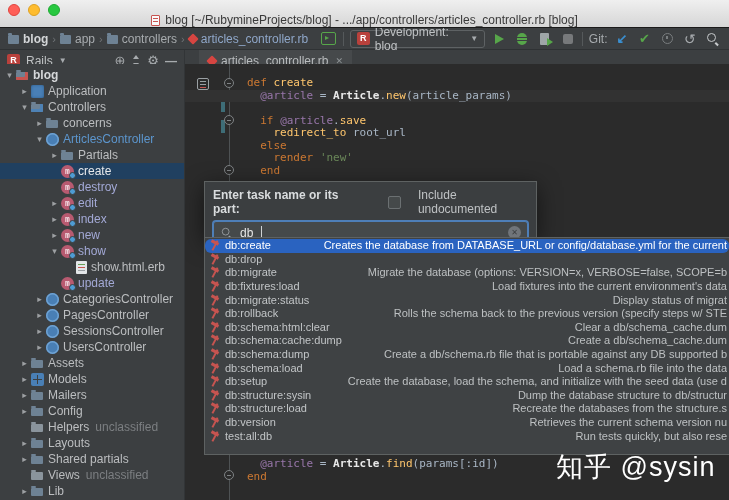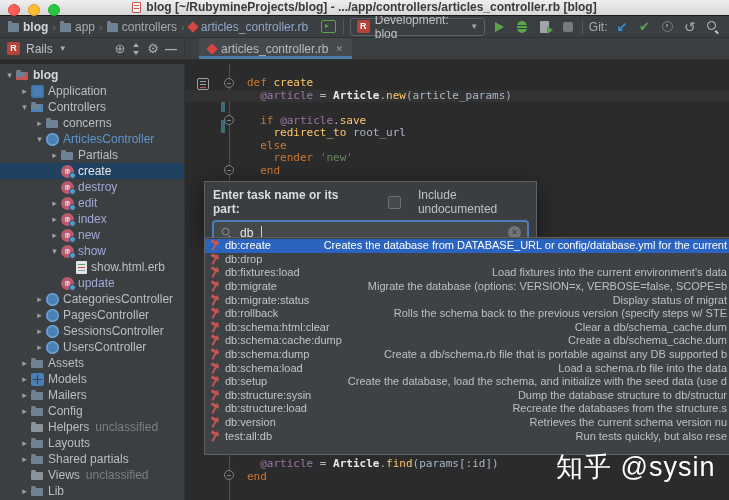--- a/index.html
+++ b/index.html
@@ -1,22 +1,22 @@
 <!DOCTYPE html>
 <html><head>
 <meta charset="utf-8">
 <style>
   html,body{margin:0;padding:0;background:#1e1e1e;}
   *{box-sizing:border-box;}
   #app{position:relative;width:729px;height:500px;overflow:hidden;background:#2B2B2B;
        font-family:"Liberation Sans",sans-serif;-webkit-font-smoothing:antialiased;}
 
   
-  .titlebar{height:16px;background:linear-gradient(#EFEFEF,#D6D6D6);border-bottom:1px solid #1a1a1a;
-            display:flex;align-items:flex-start;justify-content:center;position:relative;font-weight:bold;}
+  .titlebar{height:28px;background:linear-gradient(#EFEFEF,#D6D6D6);border-bottom:1px solid #1a1a1a;
+            display:flex;align-items:flex-end;justify-content:center;position:relative;}
   .lights{position:absolute;left:8px;top:4px;display:flex;gap:8px;}
   .light{width:12px;height:12px;border-radius:50%;}
   .light.red{background:#FF5F57;border:1px solid #E0443E;}
   .light.yellow{background:#FEBC2E;border:1px solid #DEA123;}
   .light.green{background:#28C840;border:1px solid #1FAA33;}
   .title{font-size:12px;color:#3A3A3A;display:flex;align-items:center;gap:5px;}
   .title-file-ic{width:9px;height:11px;background:#FAFAFA;border:1px solid #C75450;border-radius:1px;position:relative;}
   .title-file-ic::before{content:"";position:absolute;left:1px;top:2px;right:1px;height:1px;background:#C75450;box-shadow:0 3px 0 #C75450;}
 
   
@@ -151,21 +151,21 @@
   .sb-spacer{flex:1;}
   .clear-ic{width:13px;height:13px;border-radius:50%;background:#70757A;color:#3B3E40;
             font-size:8px;line-height:13px;text-align:center;}
   .clear-ic::before{content:"✕";}
 
   
   .popup-list{position:absolute;left:19px;top:173px;width:526px;height:218px;background:#3F4244;
               border:1px solid #5E6262;z-index:10;overflow:hidden;padding-top:1px;}
   .task-row{height:13.6px;display:flex;align-items:center;font-size:11px;line-height:13px;
             padding:0 2px 0 5px;color:#C2C5C7;overflow:hidden;cursor:default;}
-  .task-row.sel{background:#2A63C0;color:#FFFFFF;}
+  .task-row.sel{background:#2A63C0;color:#FFFFFF;border-radius:6px;}
   .rake-ic{position:relative;width:10px;height:11px;flex:none;margin-right:5px;}
   .rake-ic::before{content:"";position:absolute;left:4px;top:0;width:2px;height:11px;background:#C75450;transform:rotate(28deg);}
   .rake-ic::after{content:"";position:absolute;left:1px;top:1px;width:8px;height:3px;background:#C75450;transform:rotate(28deg);}
   .tname{white-space:nowrap;margin-right:12px;}
   .tdesc{flex:1;text-align:right;white-space:nowrap;overflow:hidden;color:#BDC0C2;}
   .task-row.sel .tdesc{color:#FFFFFF;}
 
   
   .watermark{position:absolute;left:556px;top:449px;z-index:30;color:#FFFFFF;font-size:27px;
              font-weight:500;letter-spacing:1px;font-family:"Liberation Sans",sans-serif;}
@@ -444,30 +444,30 @@
             <span class="rake-ic"></span>
             <span class="tname">db:create</span>
             <span class="tdesc">Creates the database from DATABASE_URL or config/database.yml for the current</span>
           </div>
           <div class="task-row">
             <span class="rake-ic"></span>
             <span class="tname">db:drop</span>
           </div>
           <div class="task-row">
             <span class="rake-ic"></span>
+            <span class="tname">db:migrate</span>
+            <span class="tdesc">Migrate the database (options: VERSION=x, VERBOSE=false, SCOPE=b</span>
+          </div>
+          <div class="task-row">
+            <span class="rake-ic"></span>
             <span class="tname">db:fixtures:load</span>
             <span class="tdesc">Load fixtures into the current environment's data</span>
           </div>
           <div class="task-row">
             <span class="rake-ic"></span>
-            <span class="tname">db:migrate</span>
-            <span class="tdesc">Migrate the database (options: VERSION=x, VERBOSE=false, SCOPE=b</span>
-          </div>
-          <div class="task-row">
-            <span class="rake-ic"></span>
             <span class="tname">db:migrate:status</span>
             <span class="tdesc">Display status of migrat</span>
           </div>
           <div class="task-row">
             <span class="rake-ic"></span>
             <span class="tname">db:rollback</span>
             <span class="tdesc">Rolls the schema back to the previous version (specify steps w/ STE</span>
           </div>
           <div class="task-row">
             <span class="rake-ic"></span>

